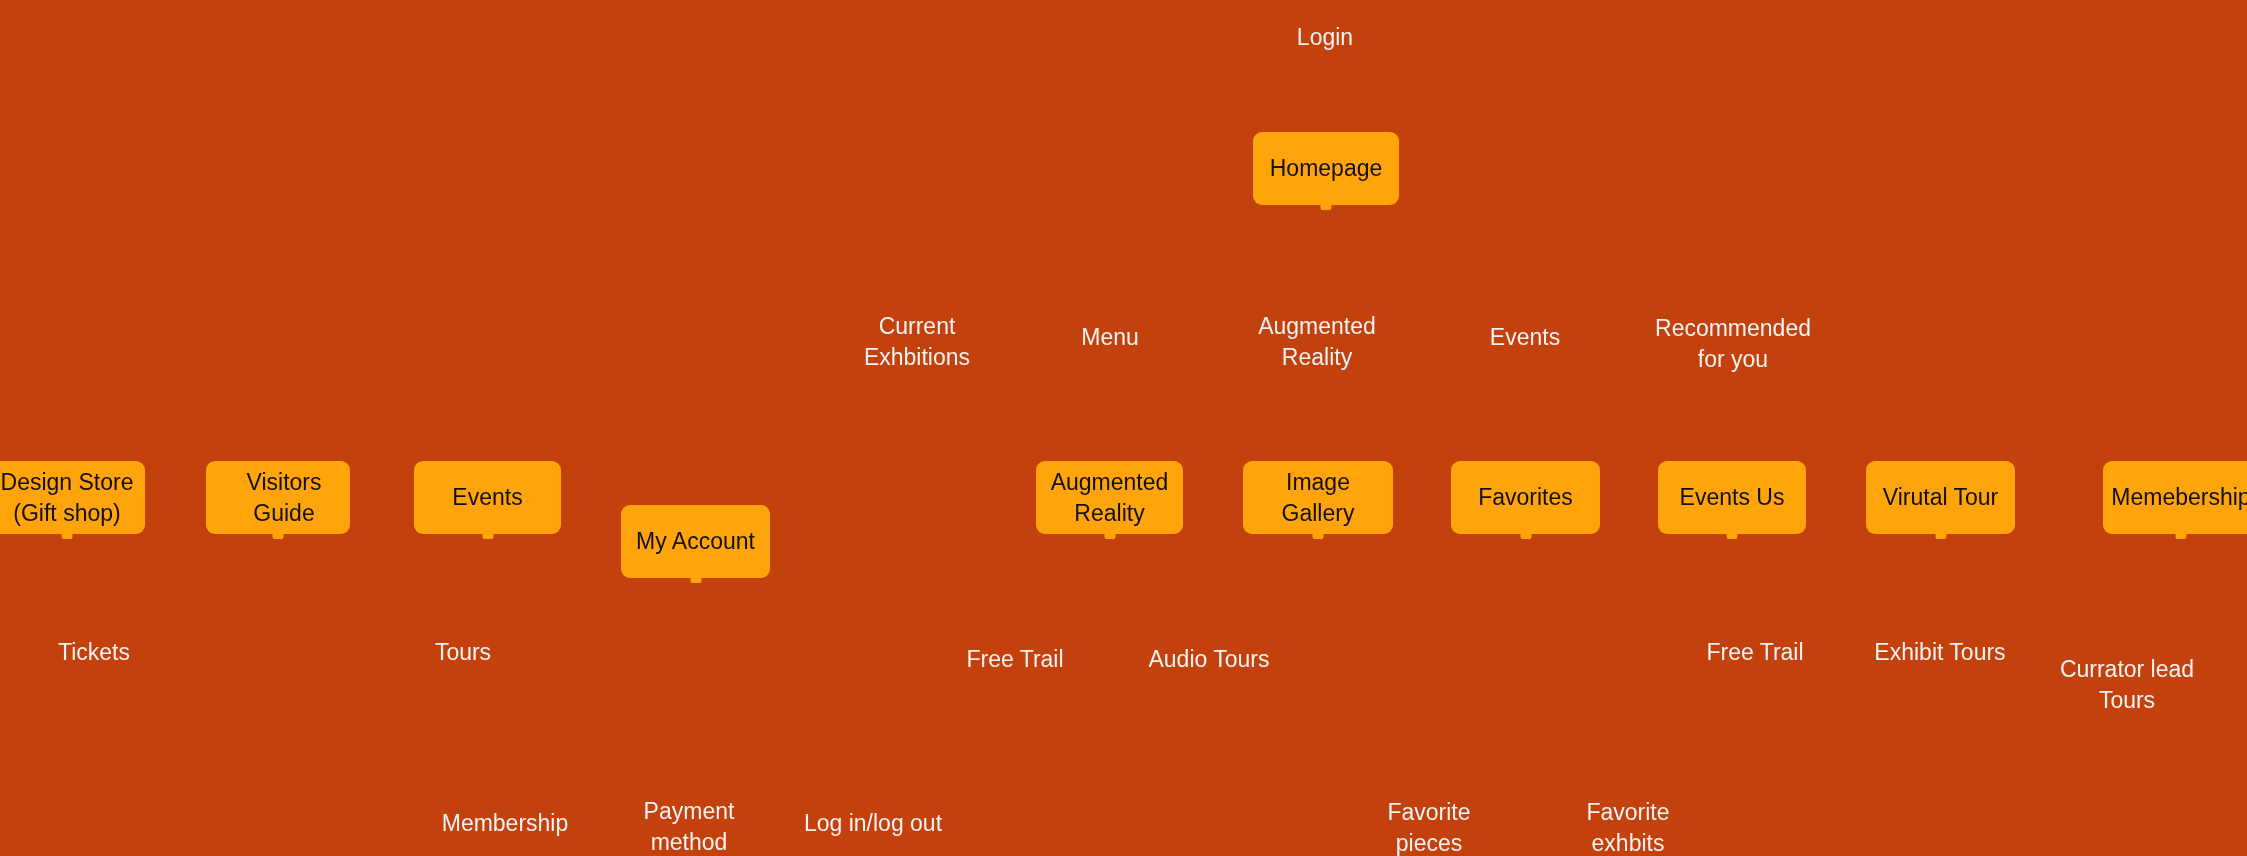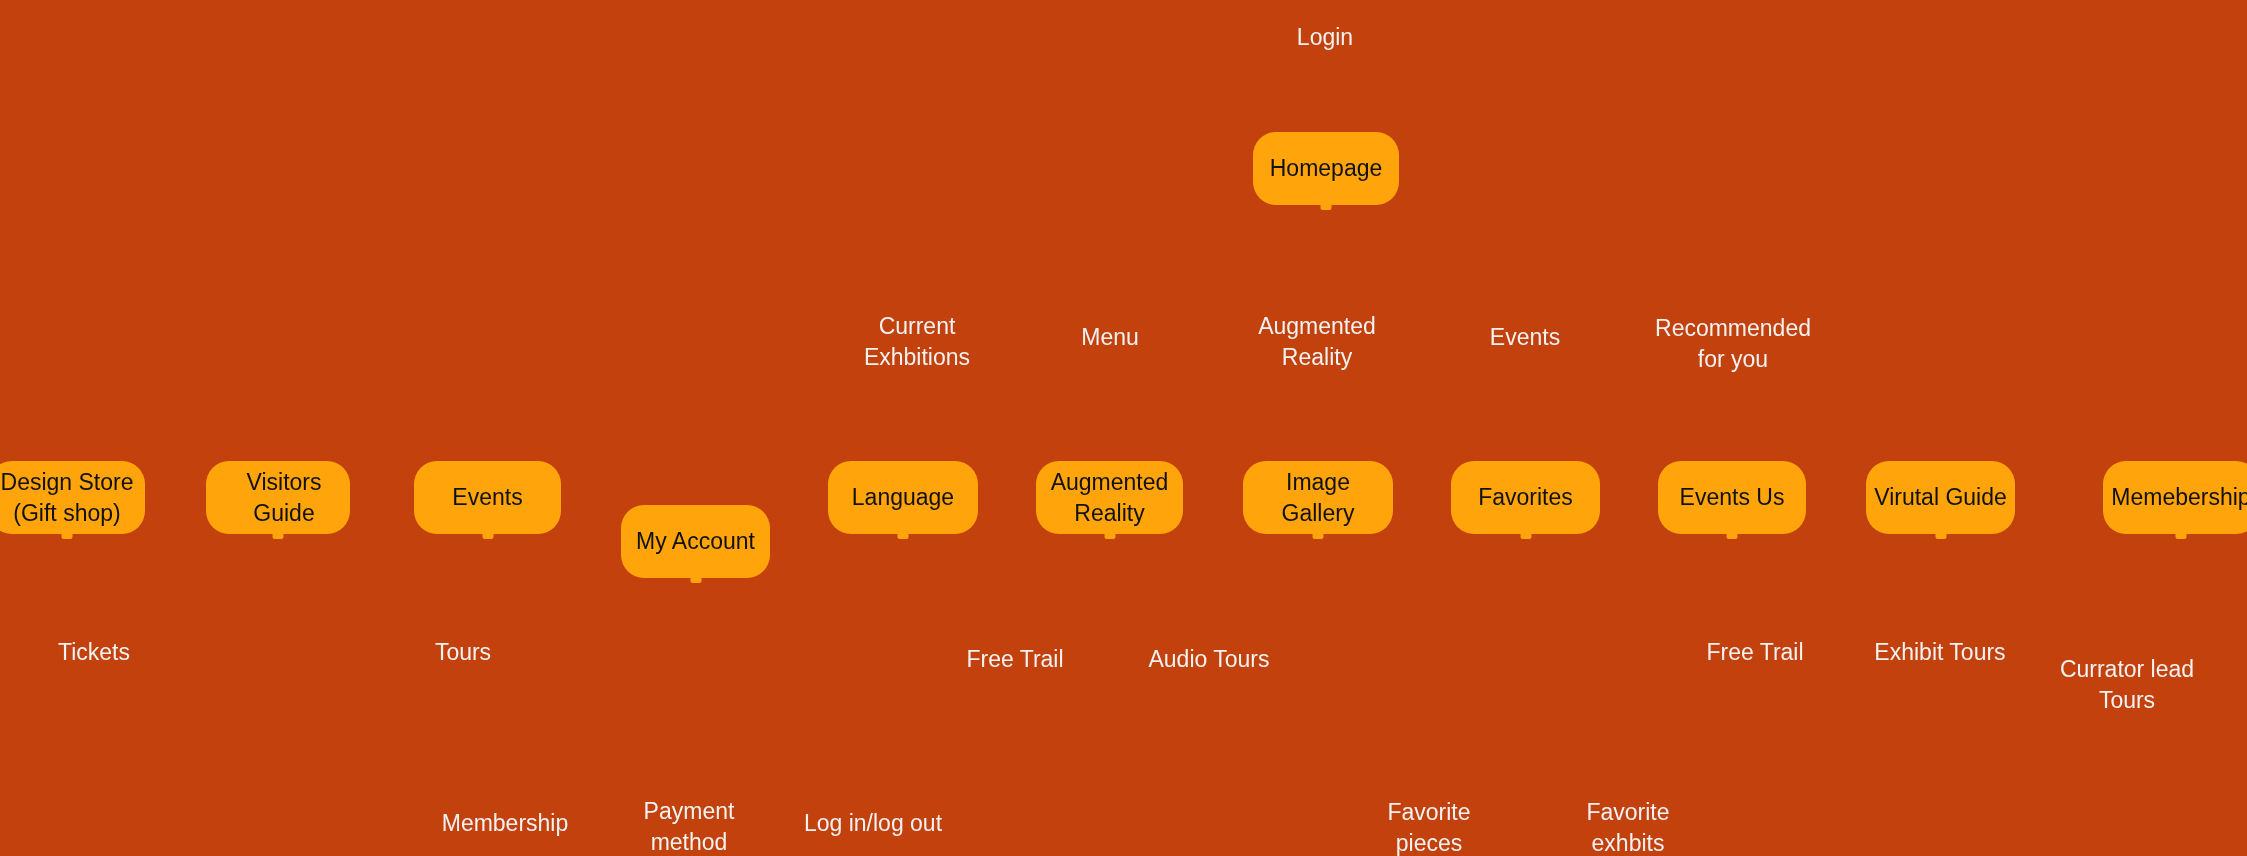--- a/index.html
+++ b/index.html
@@ -17,21 +17,21 @@
     width: 2247px;
     height: 856px;
     background: #c2410c;
     overflow: hidden;
   }
 
   
   .node {
     position: absolute;
     background: #FFA40A;
-    border-radius: 23px;
+    border-radius: 9px;
     display: flex;
     align-items: center;
     justify-content: center;
     text-align: center;
     color: #111111;
     font-size: 23px;
     line-height: 1.32;
     font-family: "Liberation Sans", sans-serif;
     box-sizing: border-box;
     padding: 2px 6px;
@@ -80,27 +80,26 @@
   <div class="label" style="left:1525px; top:322px; width:200px;">Events</div>
   <div class="label" style="left:1733px; top:313px; width:280px;">Recommended
 for you</div>
 
   <div class="node" style="left:-11px; top:461px; width:156px; height:73px;">Design Store
 (Gift shop)</div>
   <div class="node" style="left:206px; top:461px; width:144px; height:73px;padding-left:18px;">Visitors
 Guide</div>
   <div class="node" style="left:414px; top:461px; width:147px; height:73px;">Events</div>
   <div class="node" style="left:621px; top:461px; width:149px; height:73px;margin-top:44px;">My Account</div>
-  <div class="node" style="left:828px; top:461px; width:150px; height:73px;">Language</div>
   <div class="node" style="left:1036px; top:461px; width:147px; height:73px;">Augmented
 Reality</div>
   <div class="node" style="left:1243px; top:461px; width:150px; height:73px;">Image Gallery</div>
   <div class="node" style="left:1451px; top:461px; width:149px; height:73px;">Favorites</div>
   <div class="node" style="left:1658px; top:461px; width:148px; height:73px;">Events Us</div>
-  <div class="node" style="left:1866px; top:461px; width:149px; height:73px;">Virutal Guide</div>
+  <div class="node" style="left:1866px; top:461px; width:149px; height:73px;">Virutal Tour</div>
   <div class="node" style="left:2103px; top:461px; width:156px; height:73px;">Memebership</div>
 
   <div class="label" style="left:94px; top:637px; width:200px;">Tickets</div>
   <div class="label" style="left:463px; top:637px; width:200px;">Tours</div>
   <div class="label" style="left:1015px; top:644px; width:200px;">Free Trail</div>
   <div class="label" style="left:1209px; top:644px; width:220px;">Audio Tours</div>
   <div class="label" style="left:1755px; top:637px; width:200px;">Free Trail</div>
   <div class="label" style="left:1940px; top:637px; width:220px;">Exhibit Tours</div>
   <div class="label" style="left:2127px; top:626px; width:230px;margin-top:28px;">Currator  lead
 Tours</div>

